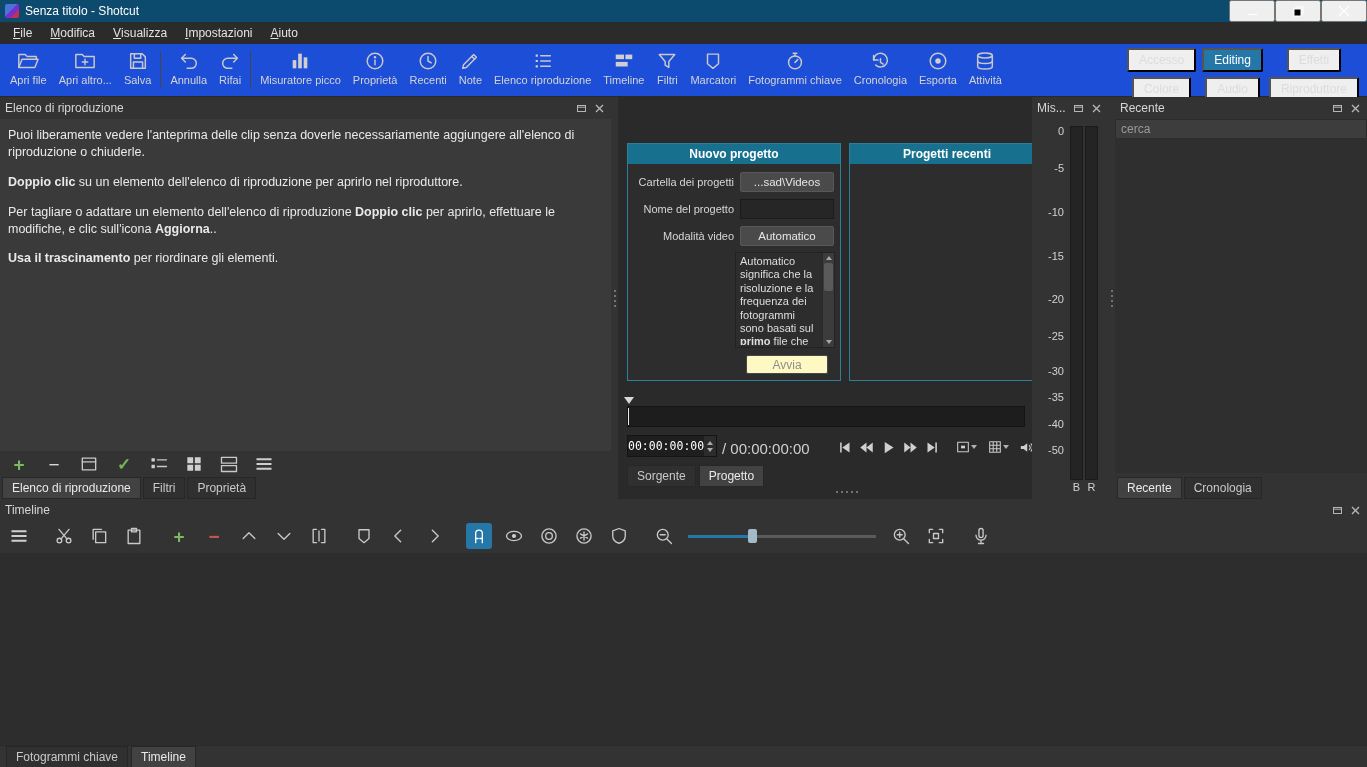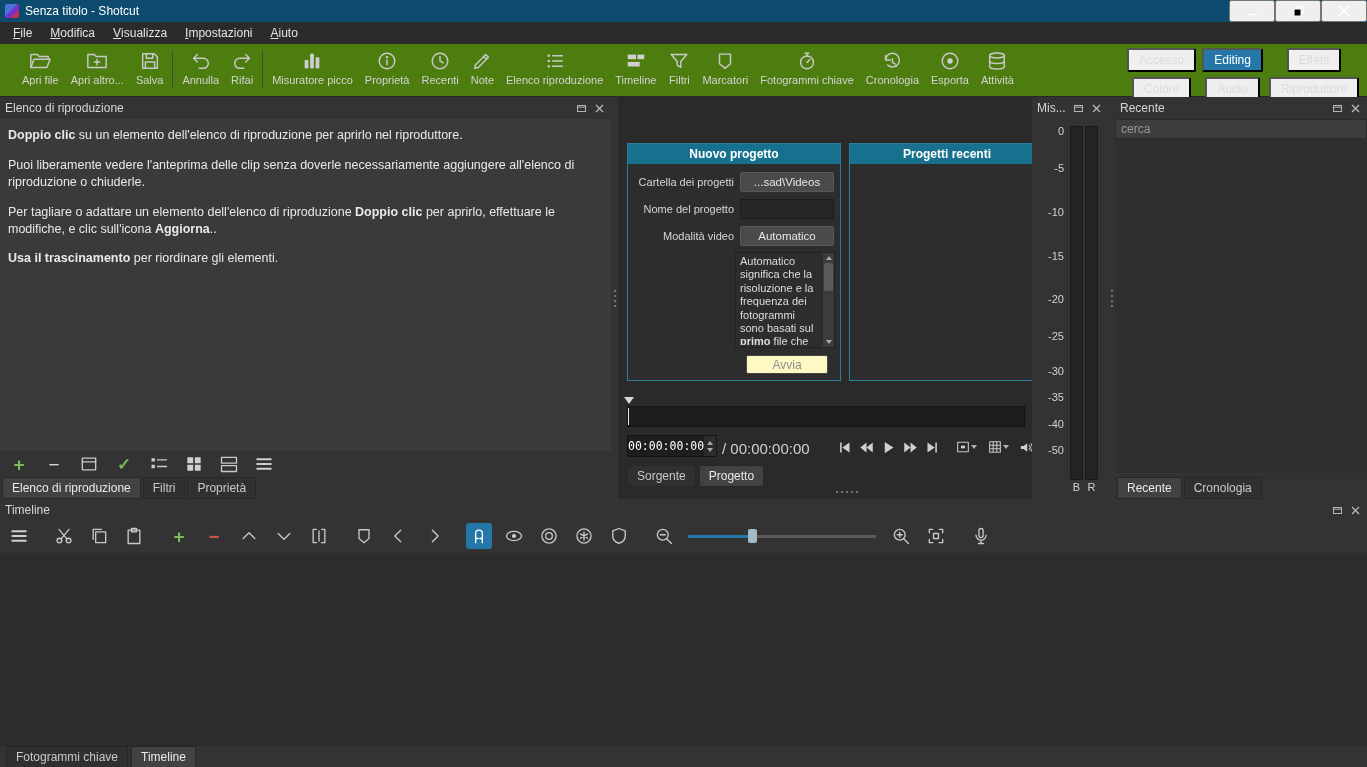--- a/index.html
+++ b/index.html
@@ -16,21 +16,21 @@
 #appicon{width:14px;height:14px;margin:0 6px 0 5px;background:linear-gradient(135deg,#4a72d8 0 45%,#7b2fc9 45% 70%,#c2314f 70%);border-radius:2px}
 #wbtns{margin-left:auto;display:flex;height:100%}
 .wbtn{width:46px;height:100%;display:flex;align-items:center;justify-content:center}
 
 
 #menubar{position:absolute;top:22px;left:0;right:0;height:22px;background:#2b2b2b;display:flex;align-items:center;padding-left:4px}
 .menuitem{padding:0 9px;height:100%;display:flex;align-items:center;color:#e3e3e3}
 .menuitem .acc{text-decoration:underline}
 
 
-#toolbar{position:absolute;top:44px;left:0;right:0;height:53px;background:#4d7c0f;display:flex;align-items:flex-start;padding:3px 0 0 16px;border-bottom:1px solid #282828}
+#toolbar{position:absolute;top:44px;left:0;right:0;height:53px;background:#1d4ed8;display:flex;align-items:flex-start;padding:3px 0 0 4px;border-bottom:1px solid #282828}
 .tool{display:flex;flex-direction:column;align-items:center;gap:2px;padding:3px 6px;color:#d4d4d4;font-size:11px;white-space:nowrap;background:none;border:none}
 .tsep{width:1px;align-self:stretch;background:#474747;margin:4px 3px 8px}
 #layoutgrid{position:absolute;top:48px;right:8px;display:grid;grid-template-columns:auto auto auto;gap:5px 6px;justify-items:center;align-items:center}
 .laybtn{padding:3px 10px;border-radius:2px;color:#dcdcdc;font-size:12px}
 .laybtn.active{background:#2577a8;color:#fff}
 
 
 .panel{position:absolute;top:97px;height:402px;background:#333}
 #playlist{left:0;width:611px}
 #playerarea{left:618px;width:414px;background:#2a2a2a;overflow:hidden}
@@ -319,22 +319,22 @@
           </svg>
         </button>
       <button class="phbtn">
           <svg width="11" height="11">
             <path d="M2 2l7 7M9 2L2 9" stroke="#b5b5b5" stroke-width="1.4"></path>
           </svg>
         </button>
     </div>
   </div>
   <div id="plbody">
+    <p><span>Puoi liberamente vedere l'anteprima delle clip senza doverle necessariamente aggiungere all'elenco di riproduzione o chiuderle.</span></p>
     <p><b>Doppio clic</b><span> su un elemento dell'elenco di riproduzione per aprirlo nel riproduttore.</span></p>
-    <p><span>Puoi liberamente vedere l'anteprima delle clip senza doverle necessariamente aggiungere all'elenco di riproduzione o chiuderle.</span></p>
     <p><span>Per tagliare o adattare un elemento dell'elenco di riproduzione </span><b>Doppio clic</b><span> per aprirlo, effettuare le modifiche, e clic sull'icona </span><b>Aggiorna</b><span>..</span></p>
     <p><b>Usa il trascinamento</b><span> per riordinare gli elementi.</span></p>
   </div>
   <div id="pltools">
     <button class="plbtn">
         <span class="g g-plus">+</span>
       </button>
     <button class="plbtn">
         <span class="g g-minus">−</span>
       </button>

